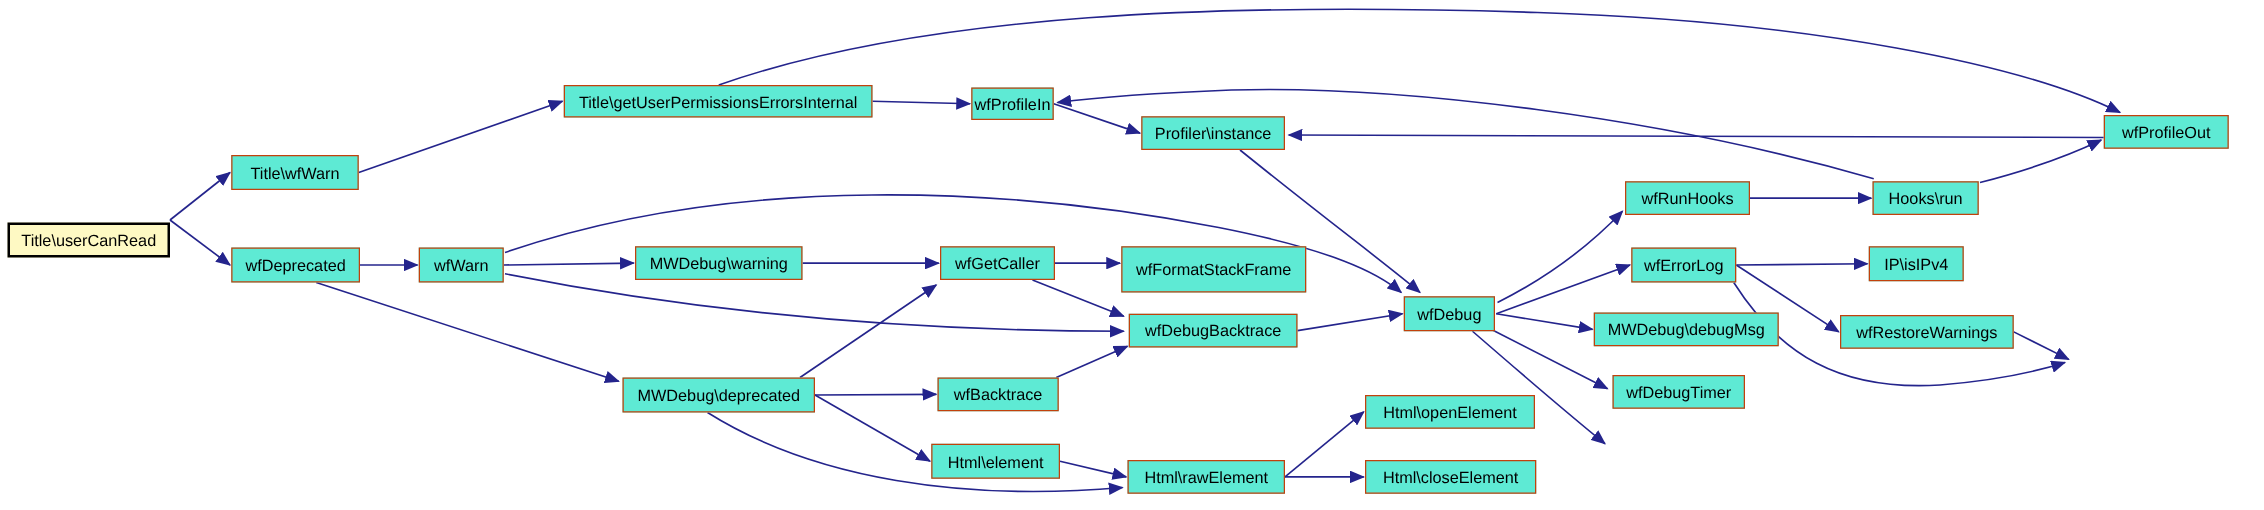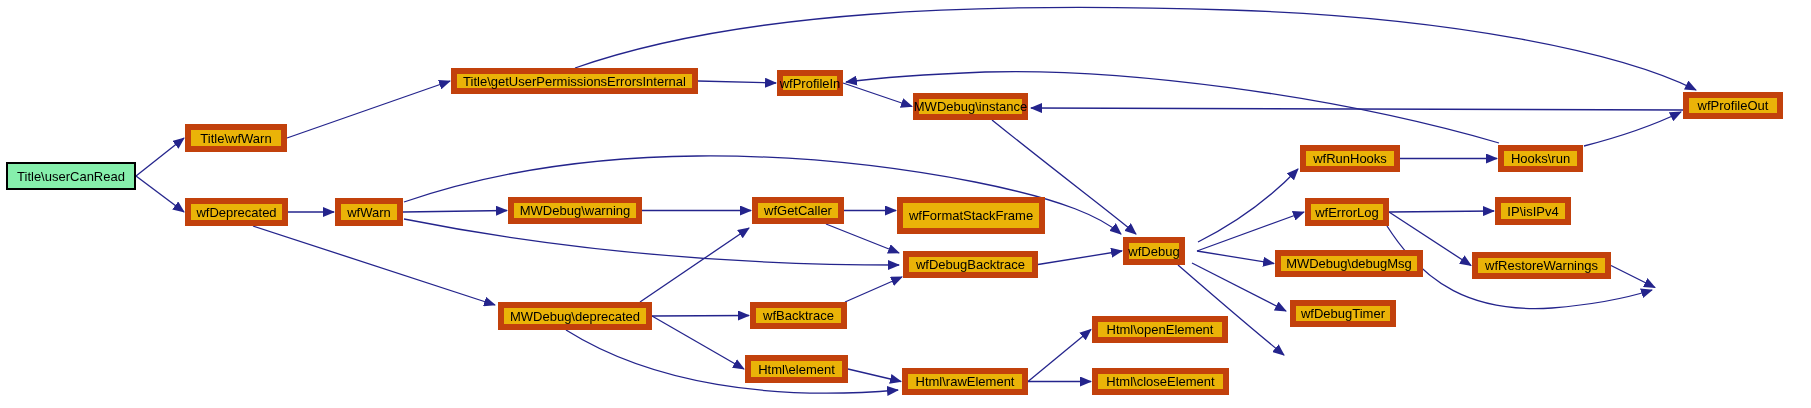--- a/index.html
+++ b/index.html
@@ -1,26 +1,26 @@
 <!DOCTYPE html>
 <html><head>
 <meta charset="utf-8">
 <style>
   html,body{margin:0;padding:0;background:#ffffff;}
   body{width:1811px;height:408px;position:relative;font-family:"Liberation Sans",sans-serif;}
   .graph{position:relative;width:1811px;height:408px;overflow:hidden;background:#ffffff;}
   svg.edges{position:absolute;left:0;top:0;z-index:0;}
   .node{
     position:absolute;z-index:1;box-sizing:border-box;
-    border:6px solid #c2410c;background:#eab308;color:#000000;
+    border:1px solid #c2410c;background:#5eead4;color:#000000;
     font-size:13px;line-height:1;white-space:nowrap;
     display:flex;align-items:center;justify-content:center;
     padding:0 4px;cursor:pointer;
   }
-  .node.root{background:#86efac;border:2px solid #000000;cursor:default;}
+  .node.root{background:#fef9c3;border:2px solid #000000;cursor:default;margin-top:16px;}
 </style>
 </head>
 <body>
 
 <div class="graph">
   <svg class="edges" id="edge-layer" width="1811" height="408" viewBox="0 0 1811 408">
     <defs>
       <marker id="arrow" markerUnits="userSpaceOnUse" markerWidth="13" markerHeight="10" refX="11" refY="5" orient="auto">
         <path d="M0,0 L12,5 L0,10 z" fill="#24248c"></path>
       </marker>
@@ -62,28 +62,28 @@
       <path d="M 848,369 L 901,381.5" fill="none" stroke="#24248c" stroke-width="1.3" marker-end="url(#arrow)"></path>
       <path d="M 1028,381.5 L 1091,329.5" fill="none" stroke="#24248c" stroke-width="1.3" marker-end="url(#arrow)"></path>
       <path d="M 1028,381.5 L 1091,381.5" fill="none" stroke="#24248c" stroke-width="1.3" marker-end="url(#arrow)"></path>
     </svg>
 
   <div class="node root" style="left:6px;top:162px;width:130px;height:28px">Title\userCanRead</div>
   <div class="node" style="left:185px;top:124px;width:102px;height:28px">Title\wfWarn</div>
   <div class="node" style="left:185px;top:198px;width:103px;height:28px">wfDeprecated</div>
   <div class="node" style="left:451px;top:68px;width:247px;height:26px">Title\getUserPermissionsErrorsInternal</div>
   <div class="node" style="left:777px;top:70px;width:66px;height:26px">wfProfileIn</div>
-  <div class="node" style="left:913px;top:93px;width:115px;height:27px">MWDebug\instance</div>
+  <div class="node" style="left:913px;top:93px;width:115px;height:27px">Profiler\instance</div>
   <div class="node" style="left:1683px;top:92px;width:100px;height:27px">wfProfileOut</div>
   <div class="node" style="left:335px;top:198px;width:68px;height:28px">wfWarn</div>
   <div class="node" style="left:508px;top:197px;width:134px;height:27px">MWDebug\warning</div>
   <div class="node" style="left:752px;top:197px;width:92px;height:27px">wfGetCaller</div>
   <div class="node" style="left:897px;top:197px;width:148px;height:37px">wfFormatStackFrame</div>
   <div class="node" style="left:903px;top:251px;width:135px;height:27px">wfDebugBacktrace</div>
-  <div class="node" style="left:1123px;top:237px;width:62px;height:28px">wfDebug</div>
+  <div class="node" style="left:1123px;top:237px;width:73px;height:28px">wfDebug</div>
   <div class="node" style="left:498px;top:302px;width:154px;height:28px">MWDebug\deprecated</div>
   <div class="node" style="left:750px;top:302px;width:97px;height:27px">wfBacktrace</div>
   <div class="node" style="left:745px;top:355px;width:103px;height:28px">Html\element</div>
   <div class="node" style="left:902px;top:368px;width:126px;height:27px">Html\rawElement</div>
   <div class="node" style="left:1092px;top:316px;width:136px;height:27px">Html\openElement</div>
   <div class="node" style="left:1092px;top:368px;width:137px;height:27px">Html\closeElement</div>
   <div class="node" style="left:1300px;top:145px;width:100px;height:27px">wfRunHooks</div>
   <div class="node" style="left:1498px;top:145px;width:85px;height:27px">Hooks\run</div>
   <div class="node" style="left:1305px;top:198px;width:84px;height:28px">wfErrorLog</div>
   <div class="node" style="left:1495px;top:197px;width:76px;height:28px">IP\isIPv4</div>

